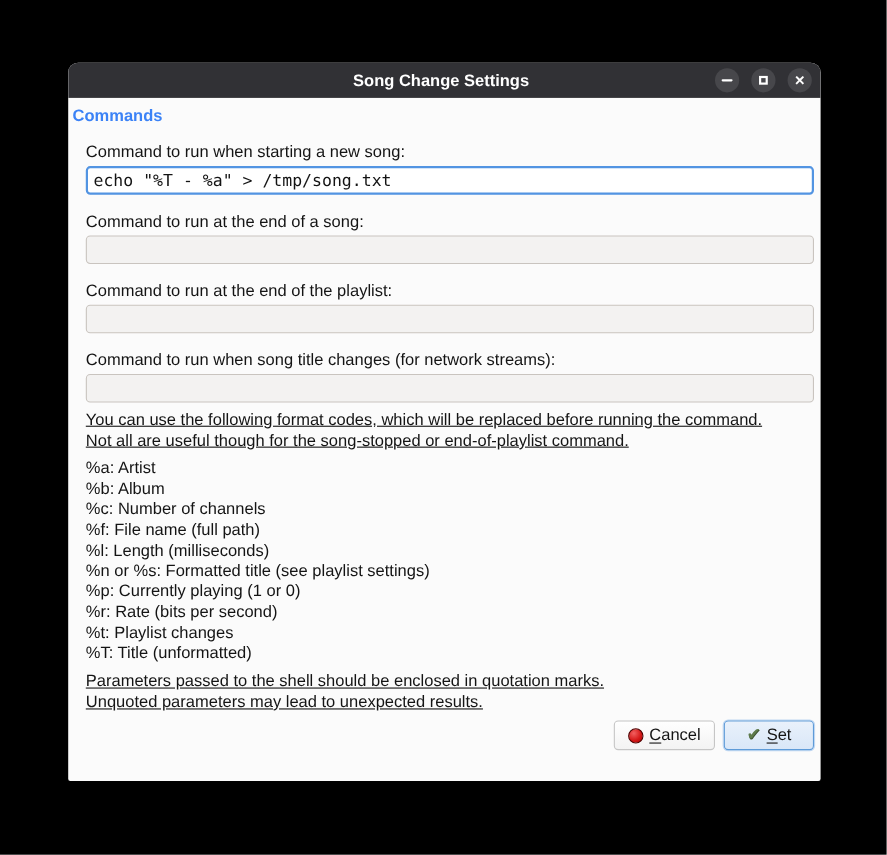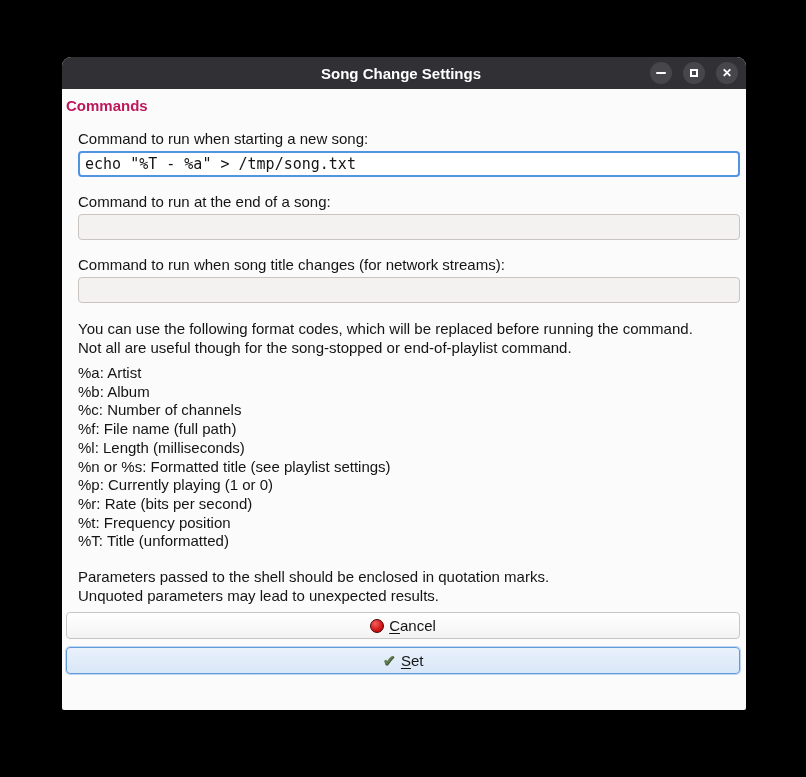--- a/index.html
+++ b/index.html
@@ -58,21 +58,21 @@
   .glyph-close { font-size: 12px; font-weight: bold; line-height: 1; color:#ffffff; }
 
   
   .content {
     padding: 8px 6px 6px 4px;
     color: #141414;
   }
   .section-heading {
     font-weight: bold;
     font-size: 15px;
-    color: #be185d;
+    color: #3b82f6;
     margin-bottom: 4px;
   }
   .field-group { margin-left: 12px; }
   .field-label {
     font-size: 15px;
     line-height: 17px;
     margin-top: 16px;
     margin-bottom: 4px;
     white-space: nowrap;
   }
@@ -88,33 +88,32 @@
     color: #141414;
     padding: 0 5px;
     outline: none;
   }
   .entry.focused {
     background: #ffffff;
     border: 2px solid #5294e2;
   }
 
   .help-block { margin-left: 12px; font-size: 15px; }
-  .para { margin-top: 16px; }
+  .para { margin-top: 6px; text-decoration: underline; }
   .para-line { line-height: 19px; white-space: nowrap; }
   .code-list { margin-top: 7px; }
   .code-line { line-height: 18.7px; white-space: nowrap; }
 
   
   .button-row {
     display: flex;
     justify-content: flex-end;
     gap: 8px;
     margin-top: 7px;
     padding-right: 0px;
-    flex-direction: column;
   }
   .dlg-btn {
     height: 27px;
     min-width: 82px;
     display: inline-flex;
     align-items: center;
     justify-content: center;
     gap: 5px;
     font-family: "Liberation Sans", sans-serif;
     font-size: 15px;
@@ -176,20 +175,24 @@
       <div class="field-label">Command to run when starting a new song:</div>
       <input class="entry focused" type="text" value="echo &quot;%T - %a&quot; &gt; /tmp/song.txt" style="">
     </div>
 
 
     <div class="field-group">
       <div class="field-label">Command to run at the end of a song:</div>
       <input class="entry" type="text" value="" style="">
     </div>
 
+    <div class="field-group">
+      <div class="field-label">Command to run at the end of the playlist:</div>
+      <input class="entry" type="text" value="" style="">
+    </div>
 
     <div class="field-group">
       <div class="field-label">Command to run when song title changes (for network streams):</div>
       <input class="entry" type="text" value="" style="">
     </div>
 
     <div class="help-block">
       <div class="para">
         <div class="para-line">You can use the following format codes, which will be replaced before running the command.</div>
         <div class="para-line">Not all are useful though for the song-stopped or end-of-playlist command.</div>
@@ -197,21 +200,21 @@
 
       <div class="code-list">
         <div class="code-line">%a: Artist</div>
         <div class="code-line">%b: Album</div>
         <div class="code-line">%c: Number of channels</div>
         <div class="code-line">%f: File name (full path)</div>
         <div class="code-line">%l: Length (milliseconds)</div>
         <div class="code-line">%n or %s: Formatted title (see playlist settings)</div>
         <div class="code-line">%p: Currently playing (1 or 0)</div>
         <div class="code-line">%r: Rate (bits per second)</div>
-        <div class="code-line">%t: Frequency position</div>
+        <div class="code-line">%t: Playlist changes</div>
         <div class="code-line">%T: Title (unformatted)</div>
       </div>
 
       <div class="para">
         <div class="para-line">Parameters passed to the shell should be enclosed in quotation marks.</div>
         <div class="para-line">Unquoted parameters may lead to unexpected results.</div>
       </div>
     </div>
 
     <div class="button-row">

